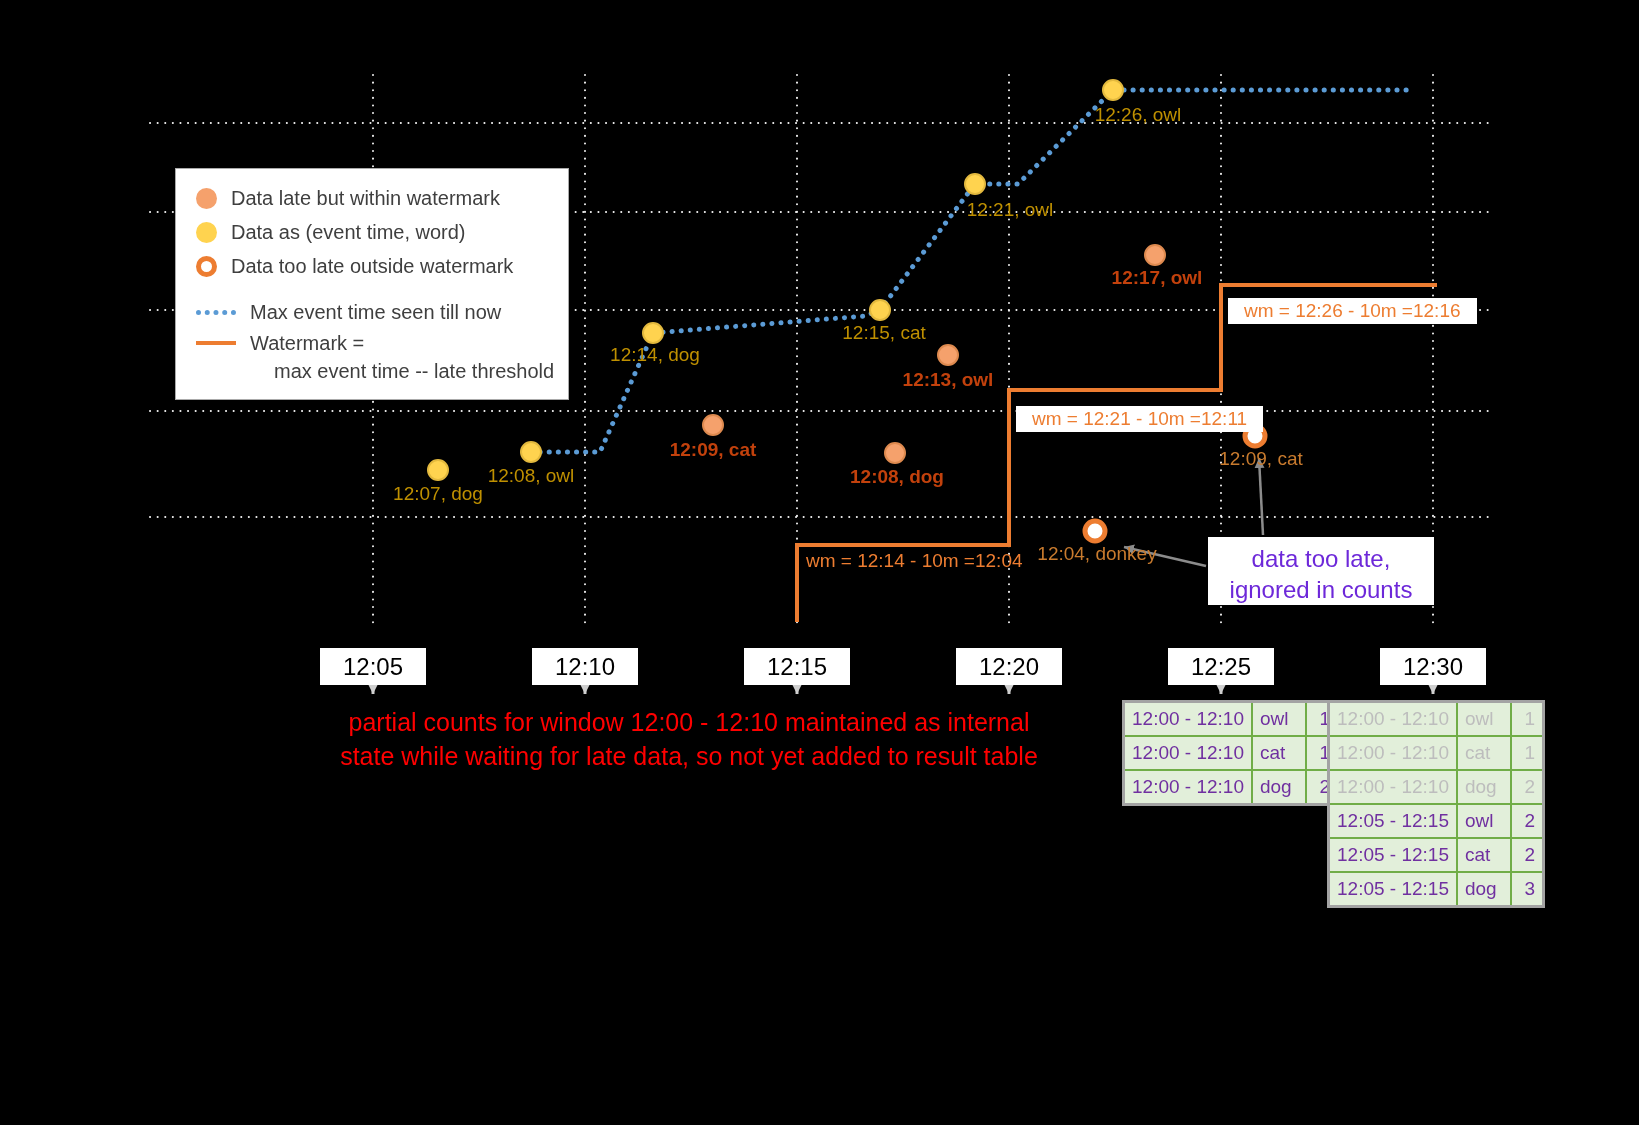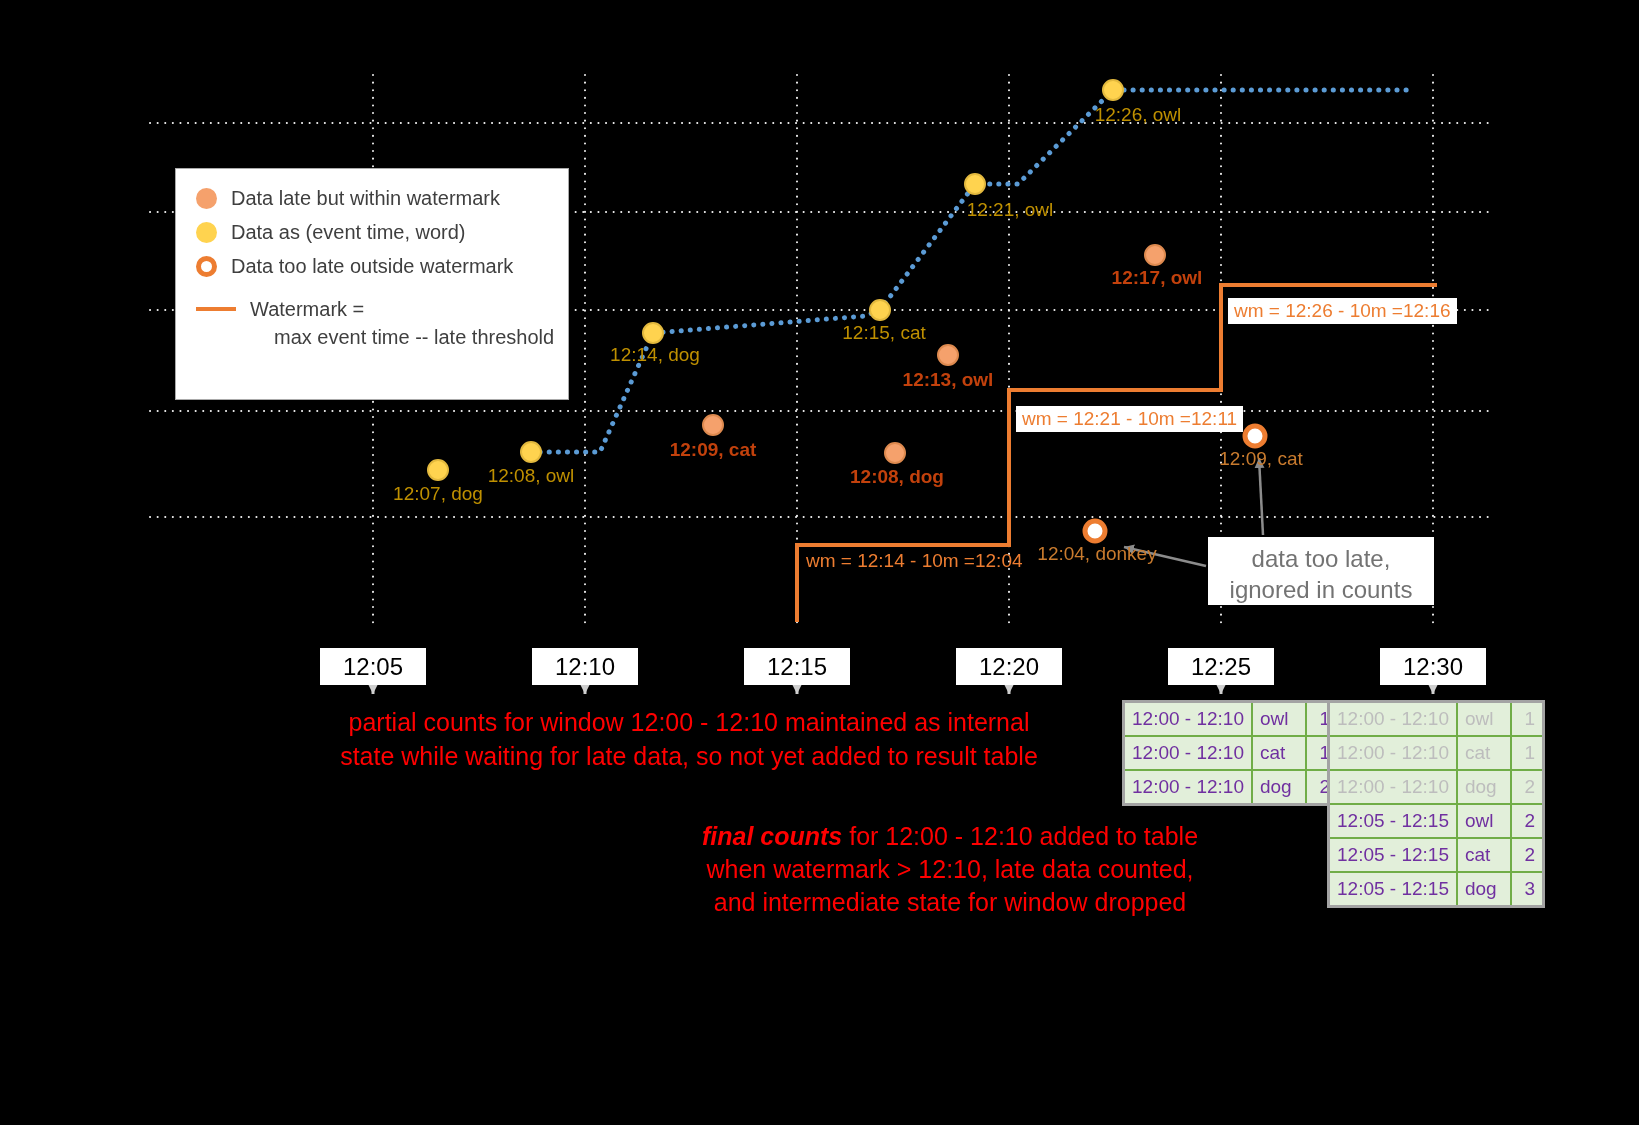--- a/index.html
+++ b/index.html
@@ -31,30 +31,30 @@
   .lg-toolate { background:#fff; border:5px solid #ED7D31; }
   .lg-dotted { width:40px; border-top:5px dotted #5B9BD5; flex:0 0 auto; }
   .lg-solid  { width:40px; border-top:4px solid #ED7D31; flex:0 0 auto; }
   .lg-two { line-height:28px; }
   .lg-indent { padding-left:24px;margin-top:32px; }
   .lg-top { align-items:flex-start; }
   .lg-top .lg-solid { margin-top:12px; }
 
   
   .wm-label { font-size:19px; color:#ED7D31; white-space:nowrap; z-index:5; }
-  .wm-boxed { background:#fff; padding:2px 6px; }
+  .wm-boxed { background:#fff; padding:2px 16px; }
 
   
   .tick { top:628px; width:106px; height:37px; background:#fff; color:#000; font-size:24px;
           display:flex; align-items:center; justify-content:center; transform:translateX(-50%); z-index:5;margin-top:20px; }
 
   
   .note-red { color:#FF0000; font-size:25px; text-align:center; line-height:34px; z-index:5; }
   .note-em { font-weight:bold; font-style:italic; }
-  .too-late-box { left:1208px; top:537px; width:226px; height:68px; background:#fff; color:#737373;
+  .too-late-box { left:1208px; top:537px; width:226px; height:68px; background:#fff; color:#6d28d9;
                   font-size:24px; text-align:center; line-height:31px; padding-top:6px; box-sizing:border-box; z-index:5; }
 
   
   .rtable { border-collapse:collapse; z-index:5; background:#E2EFDA; border:3px solid #a3a3a3; }
   .rtable td { border:2px solid #70AD47; background:#E2EFDA; color:#7030A0; font-size:19px;
                padding:5px 7px; white-space:nowrap; }
   .rtable td.word { width:38px; }
   .rtable td.cnt { width:16px; text-align:right; }
   .rtable tr.old td { color:#BDBDBD; }
 </style>
@@ -113,20 +113,24 @@
     </div>
     <div class="lg-row">
       <span class="lg-dot lg-ontime"></span>
       <span>Data as (event time, word)</span>
     </div>
     <div class="lg-row">
       <span class="lg-dot lg-toolate"></span>
       <span>Data too late outside watermark</span>
     </div>
     <div class="lg-gap"></div>
+    <div class="lg-row">
+      <span class="lg-dotted"></span>
+      <span>Max event time seen till now</span>
+    </div>
     <div class="lg-row lg-top">
       <span class="lg-solid"></span>
       <span class="lg-two">
         <span>Watermark =</span><br>
         <span class="lg-indent">max event time -- late threshold</span>
       </span>
     </div>
   </div>
 
   <div class="point pt-ontime abs" style="left:438px;top:470px"></div>
@@ -179,25 +183,20 @@
   <div class="too-late-box abs">
     <div>data too late,</div>
     <div>ignored in counts</div>
   </div>
 
   <div class="note-red abs" style="left:328px;top:705px;width:722px">
     <div>partial counts for window 12:00 - 12:10 maintained as internal</div>
     <div>state while waiting for late data, so not yet added  to result table</div>
   </div>
 
-  <div class="note-red abs" style="left:700px;top:820px;width:500px;line-height:33px">
-    <div><span class="note-em">final counts</span><span> for 12:00 - 12:10 added to table</span></div>
-    <div>when watermark &gt; 12:10, late data counted,</div>
-    <div>and intermediate state for window dropped</div>
-  </div>
 
   <table class="rtable abs" style="left:1122px;top:700px">
     <tbody>
       <tr>
         <td class="win">12:00 - 12:10</td>
         <td class="word">owl</td>
         <td class="cnt">1</td>
       </tr>
       <tr>
         <td class="win">12:00 - 12:10</td>

